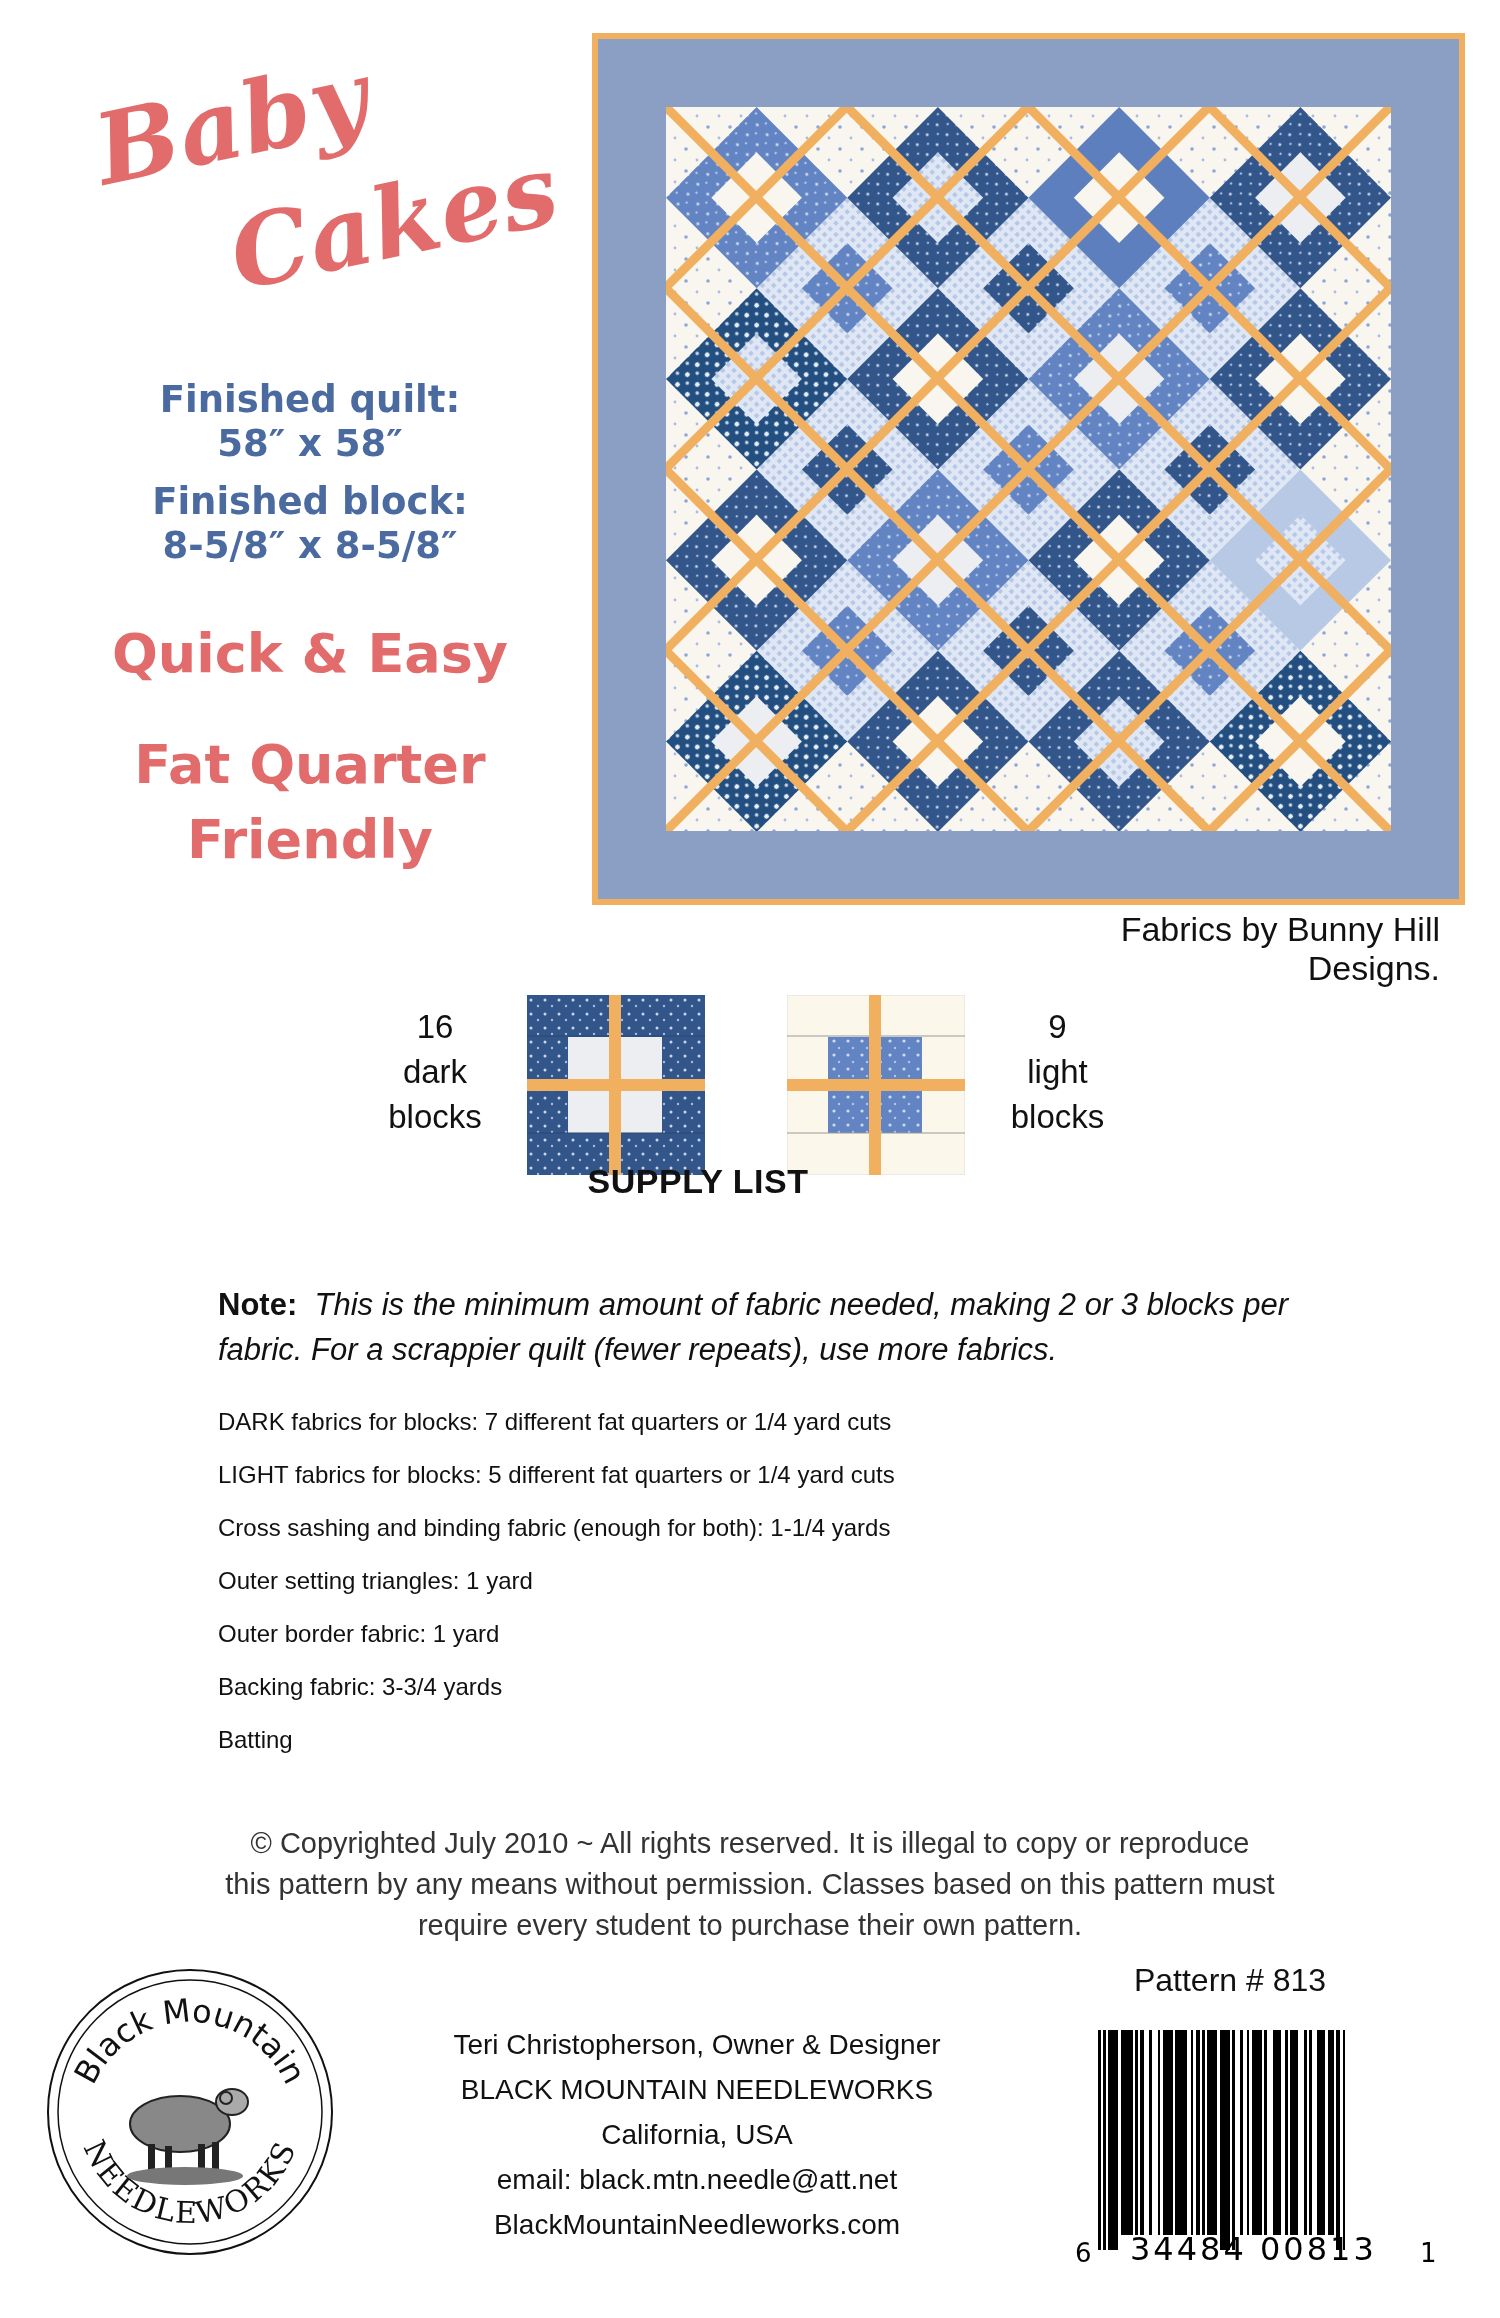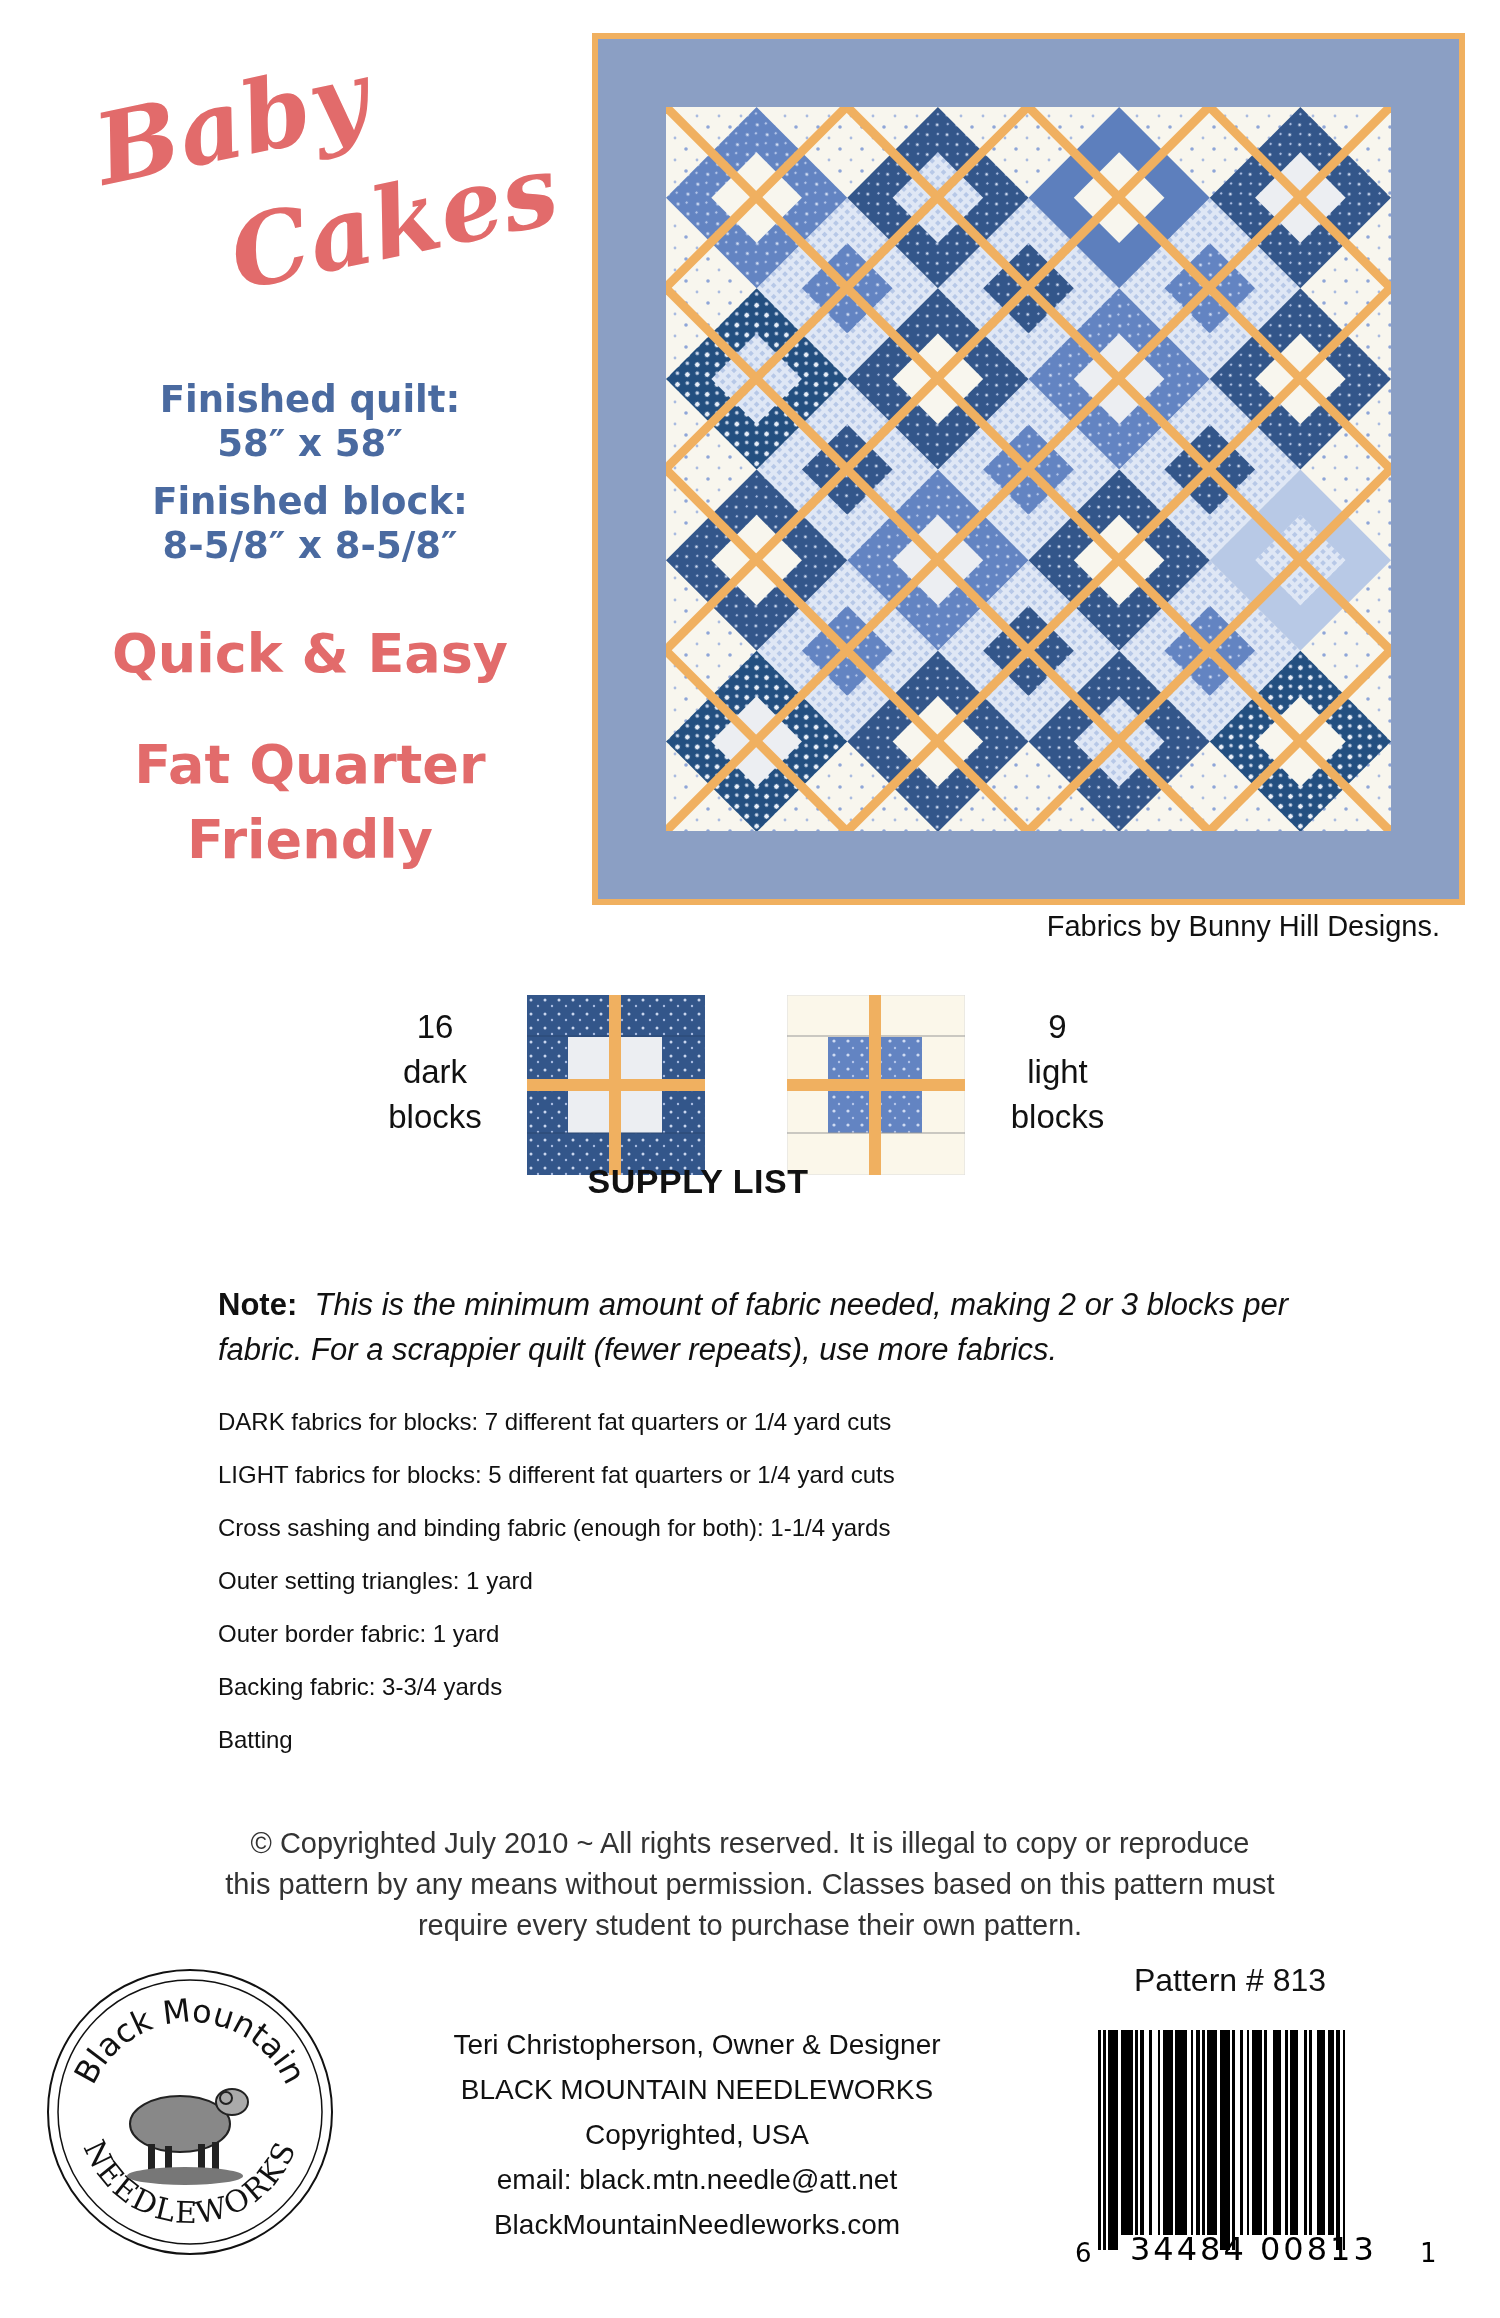--- a/index.html
+++ b/index.html
@@ -9,21 +9,21 @@
   .title-word { position:absolute; font-family:"DejaVu Serif", serif; font-style:italic; font-weight:bold; color:#e26b6b; letter-spacing:1px; }
   #title-baby { left:85px; top:95px; font-size:98px; transform:rotate(-12deg); transform-origin:left top; }
   #title-cakes { left:220px; top:200px; font-size:98px; transform:rotate(-12deg); transform-origin:left top; }
 
   .spec { position:absolute; left:130px; width:360px; text-align:center; color:#4a6aa0; font-weight:bold; font-size:37px; font-family:"DejaVu Sans", sans-serif; }
   .tagline { position:absolute; left:100px; width:420px; text-align:center; color:#e26b6b; font-weight:bold; font-size:54px; font-family:"DejaVu Sans", sans-serif; }
 
   
   #quilt { position:absolute; left:592px; top:33px; width:873px; height:872px; }
 
-  .caption { position:absolute; left:1000px; top:910px; width:440px; text-align:right; font-size:29px; color:#111; }
+  .caption { position:absolute; left:1000px; top:910px; width:440px; text-align:right; font-size:34px; color:#111; }
 
   
   .legend-text { position:absolute; text-align:center; font-size:33px; line-height:45px; color:#111; }
   .block-svg { position:absolute; }
 
   
   .supply-title { position:absolute; left:0; width:1396px; text-align:center; top:1162px; font-size:34px; font-weight:bold; letter-spacing:0.5px; }
   .note { position:absolute; left:218px; top:1282px; width:1100px; font-size:31px; line-height:45px; }
   .note b { font-style:normal;margin-top:12px; }
   .note i { font-style:italic; }
@@ -293,21 +293,21 @@
     <rect x="125" y="184" width="7" height="28" fill="#222"></rect>
     <rect x="158" y="182" width="7" height="30" fill="#222"></rect>
     <rect x="172" y="180" width="7" height="30" fill="#222"></rect>
     <ellipse cx="145" cy="214" rx="58" ry="9" fill="#777"></ellipse>
   </g>
 </svg>
 
 <div class="contact">
   <div>Teri Christopherson, Owner &amp; Designer</div>
   <div>BLACK MOUNTAIN NEEDLEWORKS</div>
-  <div>Copyrighted, USA</div>
+  <div>California, USA</div>
   <div>email: black.mtn.needle@att.net</div>
   <div>BlackMountainNeedleworks.com</div>
 </div>
 
 <div class="pattern-no">Pattern # 813</div>
 <svg id="barcode" viewBox="0 0 380 240">
   <g id="bars" fill="#000">
       <rect x="28" y="0" width="3" height="220"></rect>
       <rect x="33" y="0" width="3" height="220"></rect>
       <rect x="38" y="0" width="10" height="220"></rect>

